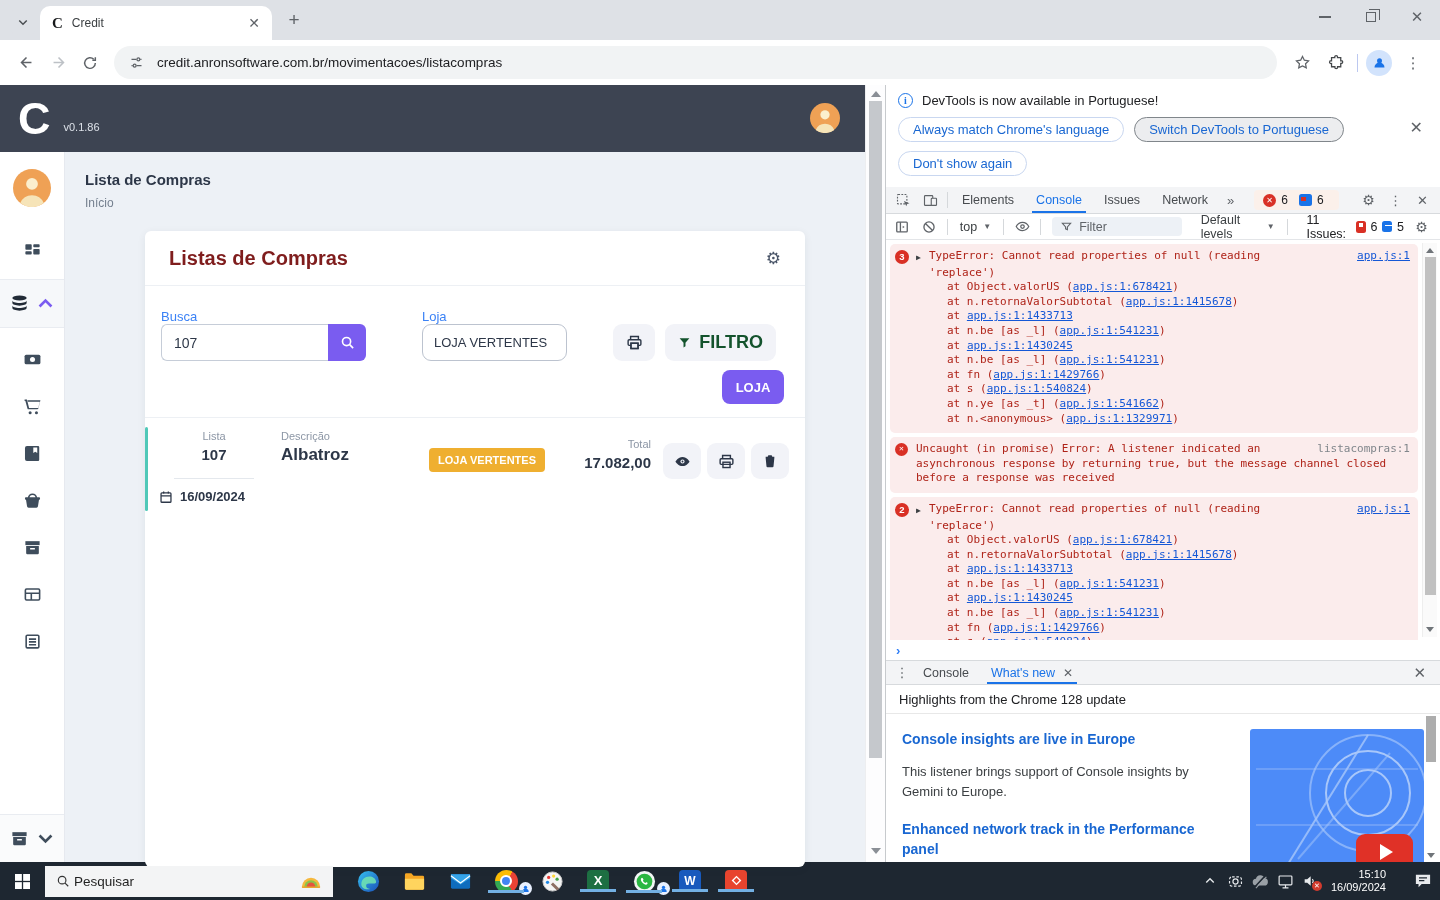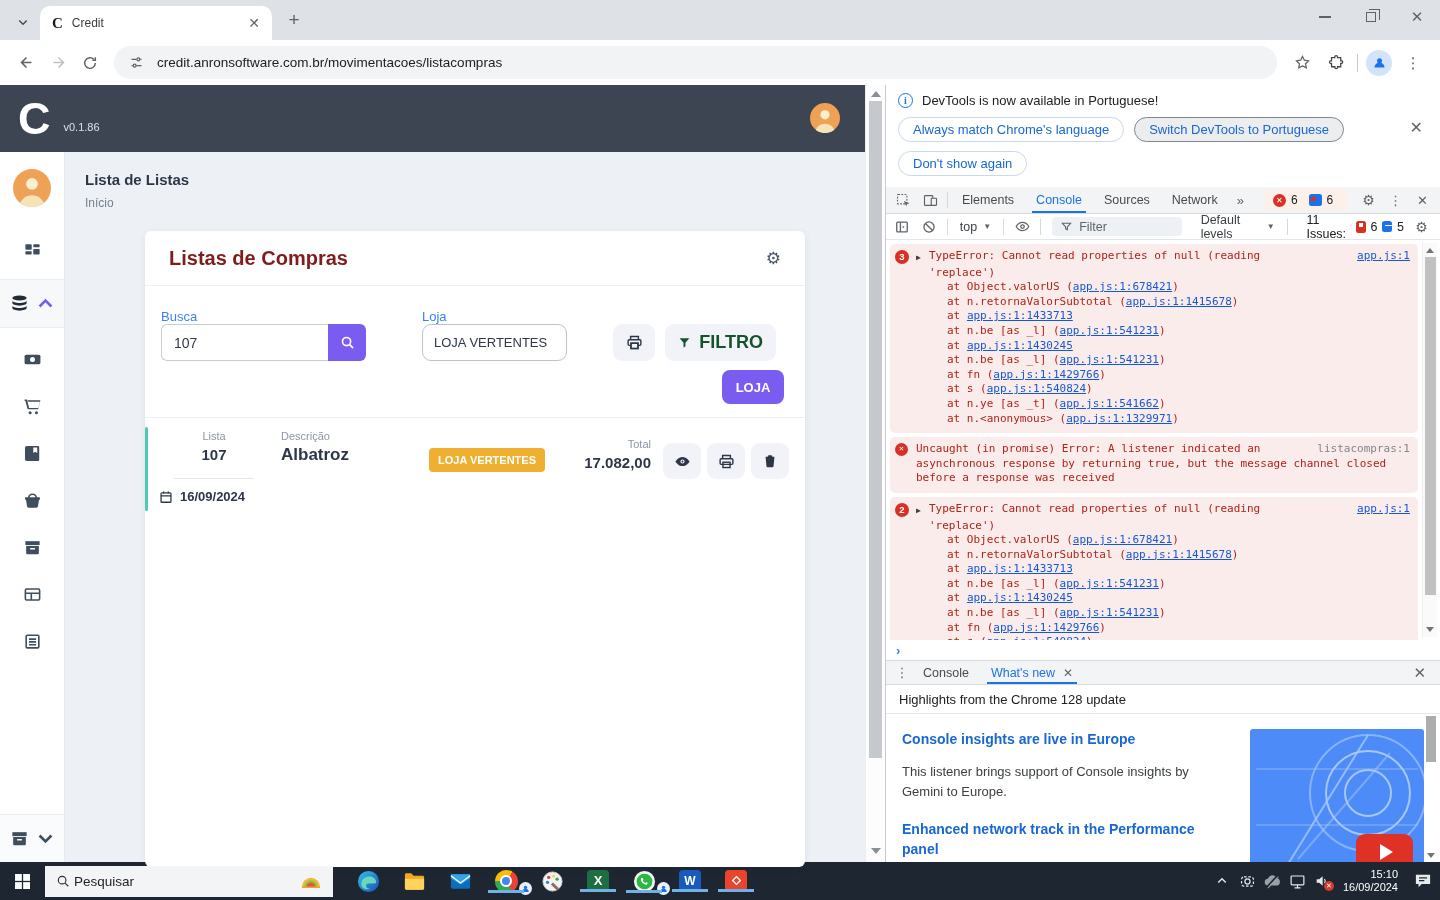--- a/index.html
+++ b/index.html
@@ -171,21 +171,21 @@
 
 
 .taskbar{height:38px;background:#1E2731;display:flex;align-items:center}
 .start{width:45px;height:100%;display:flex;align-items:center;justify-content:center}
 .tsearch{width:288px;height:31px;background:#F3F4F5;display:flex;align-items:center;gap:4px;padding:0 11px;color:#1F1F1F;font-size:13.5px}
 .tsearch .taco{margin-left:auto}
 .tk{width:46px;height:100%;display:flex;align-items:center;justify-content:center;position:relative}
 .tk.run::after{content:"";position:absolute;left:5px;right:5px;bottom:0;height:3px;background:#73B0E3}
 .tray{margin-left:auto;display:flex;align-items:center;height:100%}
 .tray .ti{width:25px;display:flex;justify-content:center;align-items:center;color:#E8EAED;position:relative}
-.clock{text-align:right;color:#fff;font-size:11px;line-height:13.5px;margin:0 8px 0 8px}
+.clock{text-align:right;color:#fff;font-size:11px;line-height:13.5px;margin:0 20px 0 8px}
 .sq{border-radius:4px;display:flex;align-items:center;justify-content:center;color:#fff;font-weight:bold}
 .mutebadge{position:absolute;right:1px;bottom:-2px;width:10px;height:10px;border-radius:50%;background:#D23B2E;color:#fff;font-size:7px;display:flex;align-items:center;justify-content:center}
 .personbadge{position:absolute;right:-3px;bottom:-2px;width:13px;height:13px;border-radius:50%;background:#E8F0FE;display:flex;align-items:center;justify-content:center}
 .ic-chrome{width:23px;height:23px;border-radius:50%;background:conic-gradient(from 150deg,#34A853 0 120deg,#FBBC05 0 240deg,#EA4335 0 360deg);position:relative}
 .ic-chrome::before{content:"";position:absolute;left:5.5px;top:5.5px;width:12px;height:12px;border-radius:50%;background:#fff}
 .ic-chrome::after{content:"";position:absolute;left:7.5px;top:7.5px;width:8px;height:8px;border-radius:50%;background:#4285F4}
 </style>
 </head>
 <body>
 
@@ -351,21 +351,21 @@
                 <path d="M3 4h18v5H3z"></path>
                 <path d="M4 10h16v9a1.5 1.5 0 0 1-1.5 1.5h-13A1.5 1.5 0 0 1 4 19zm5 2.5v2h6v-2z"></path>
               </svg>
             <svg width="15" height="15" viewBox="0 0 16 16" fill="none" stroke="#3F4D5C" stroke-width="2.2">
                 <path d="M3 5.5l5 5 5-5"></path>
               </svg>
           </div>
         </div>
 
         <div class="main">
-          <div class="crumb-title">Lista de Listas</div>
+          <div class="crumb-title">Lista de Compras</div>
           <div class="crumb-sub">Início</div>
 
           <div class="card">
             <div class="card-head">
               <span class="card-title">Listas de Compras</span>
               <span class="gearbtn">⚙</span>
             </div>
 
             <div class="filters">
               <div class="fgroup">
@@ -492,21 +492,21 @@
         </span>
         <span class="ticon">
           <svg width="15" height="15" viewBox="0 0 20 20" fill="none" stroke="currentColor" stroke-width="1.5">
               <rect x="2" y="3.5" width="11" height="13" rx="1"></rect>
               <rect x="11" y="7" width="7" height="9.5" rx="1" fill="#F3F4F6"></rect>
             </svg>
         </span>
         <span class="dtsep"></span>
         <span class="dtab">Elements</span>
         <span class="dtab active">Console</span>
-        <span class="dtab">Sources</span>
+        <span class="dtab">Issues</span>
         <span class="dtab">Network</span>
         <span class="chev2">»</span>
         <span class="badge-area">
           <span class="err-circ">✕</span>
           <span class="cnt">6</span>
           <span class="iss-ico"></span>
           <span class="cnt">6</span>
         </span>
         <span class="dt-right">
           <span class="ticon" style="font-size:14px">⚙</span>

